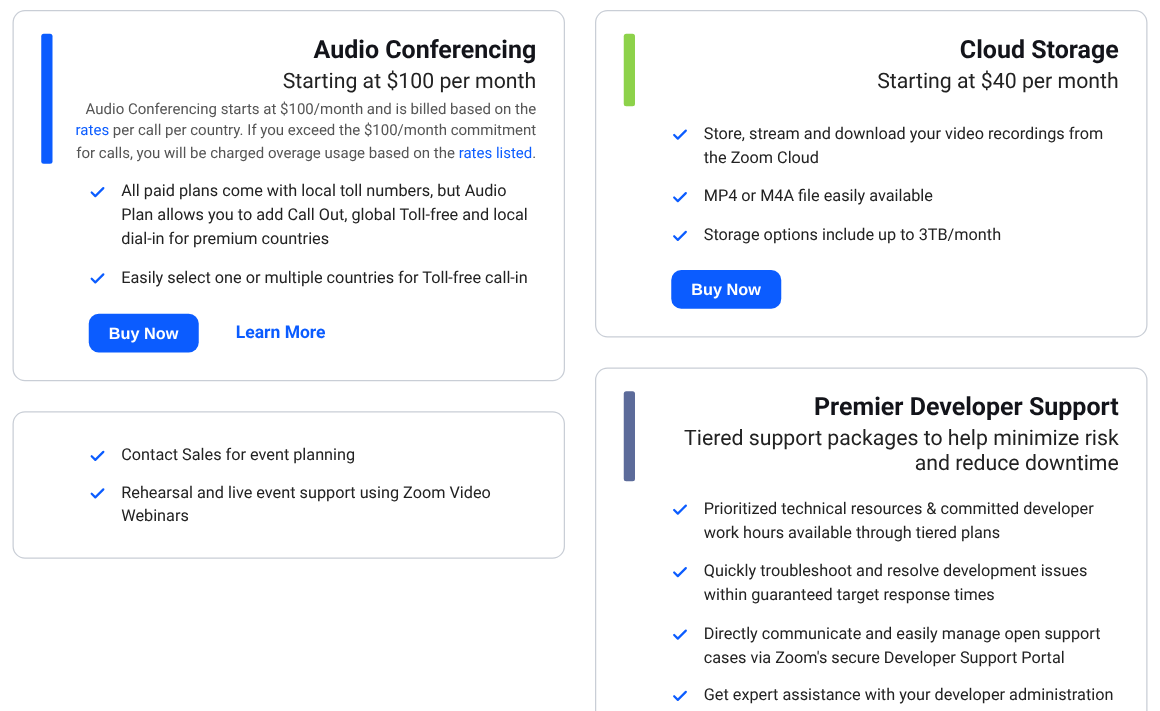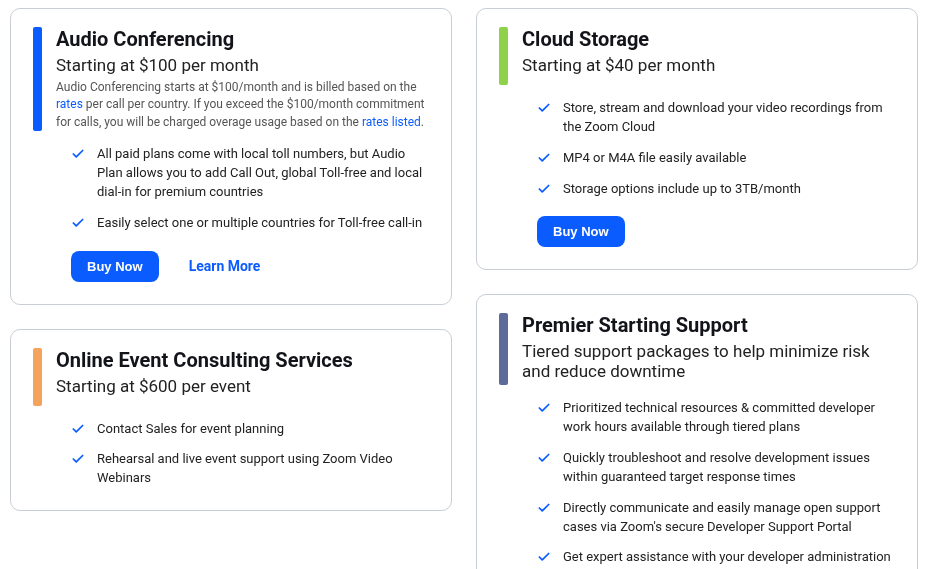--- a/index.html
+++ b/index.html
@@ -24,20 +24,21 @@
     border: 1px solid #c9ced6;
     border-radius: 10px;
     padding: 18px 22px 22px 22px;
     background: #fff;
   }
   .card-header {
     display: flex;
     align-items: flex-start;
     gap: 14px;
     margin-bottom: 14px;
+    text-align: right;
   }
   .accent {
     width: 9px;
     flex: 0 0 9px;
     border-radius: 2px;
     align-self: stretch;
   }
   .accent-blue   { background: #0b5cff; min-height: 58px; }
   .accent-green  { background: #8dd24a; min-height: 58px; }
   .accent-orange { background: #f5a25d; min-height: 58px; }
@@ -142,27 +143,20 @@
           <span>Easily select one or multiple countries for Toll-free call-in</span>
         </li>
       </ul>
       <div class="actions">
         <button class="btn">Buy Now</button>
         <a class="learn-more">Learn More</a>
       </div>
     </div>
 
     <div class="card">
-      <div class="card-header">
-        <div class="accent accent-orange"></div>
-        <div class="header-text">
-          <div class="title">Online Event Consulting Services</div>
-          <div class="subtitle">Starting at $600 per event</div>
-        </div>
-      </div>
       <ul class="features">
         <li>
           <svg class="check-icon" viewBox="0 0 24 24" fill="none" stroke="#0b5cff" stroke-width="3" stroke-linecap="round" stroke-linejoin="round">
               <polyline points="4 12 9 17 20 6"></polyline>
             </svg>
           <span>Contact Sales for event planning</span>
         </li>
         <li>
           <svg class="check-icon" viewBox="0 0 24 24" fill="none" stroke="#0b5cff" stroke-width="3" stroke-linecap="round" stroke-linejoin="round">
               <polyline points="4 12 9 17 20 6"></polyline>
@@ -206,21 +200,21 @@
       </ul>
       <div class="actions">
         <button class="btn">Buy Now</button>
       </div>
     </div>
 
     <div class="card">
       <div class="card-header">
         <div class="accent accent-slate"></div>
         <div class="header-text">
-          <div class="title">Premier Starting Support</div>
+          <div class="title">Premier Developer Support</div>
           <div class="subtitle">Tiered support packages to help minimize risk and reduce downtime</div>
         </div>
       </div>
       <ul class="features">
         <li>
           <svg class="check-icon" viewBox="0 0 24 24" fill="none" stroke="#0b5cff" stroke-width="3" stroke-linecap="round" stroke-linejoin="round">
               <polyline points="4 12 9 17 20 6"></polyline>
             </svg>
           <span>Prioritized technical resources &amp; committed developer work hours available through tiered plans</span>
         </li>

